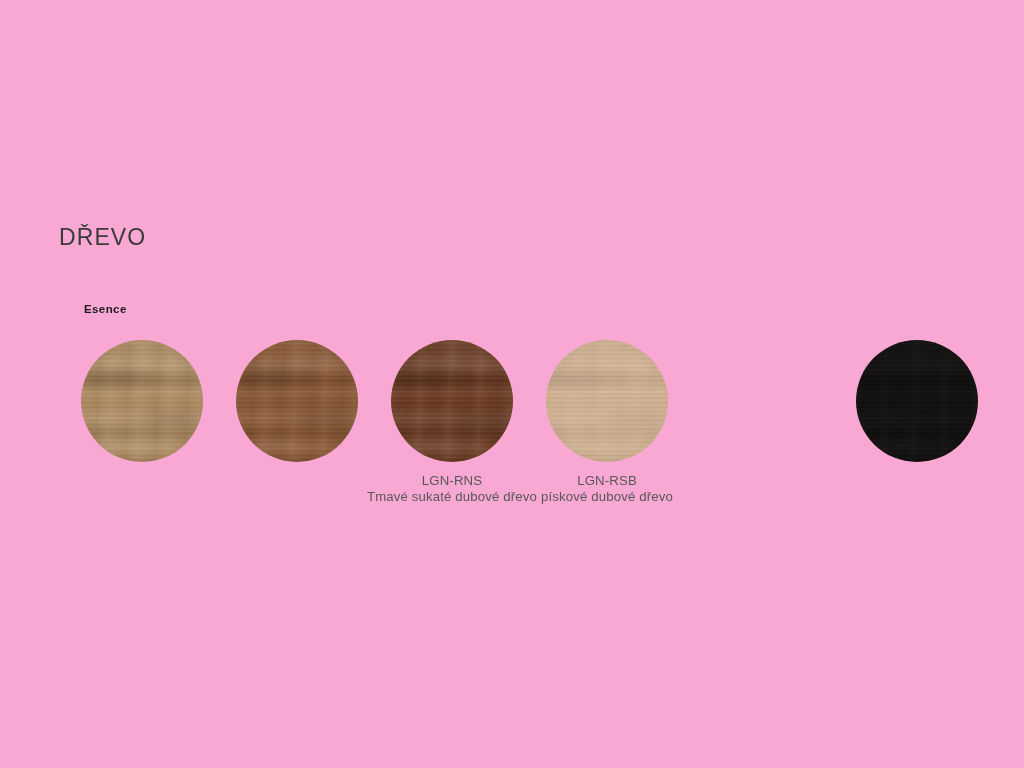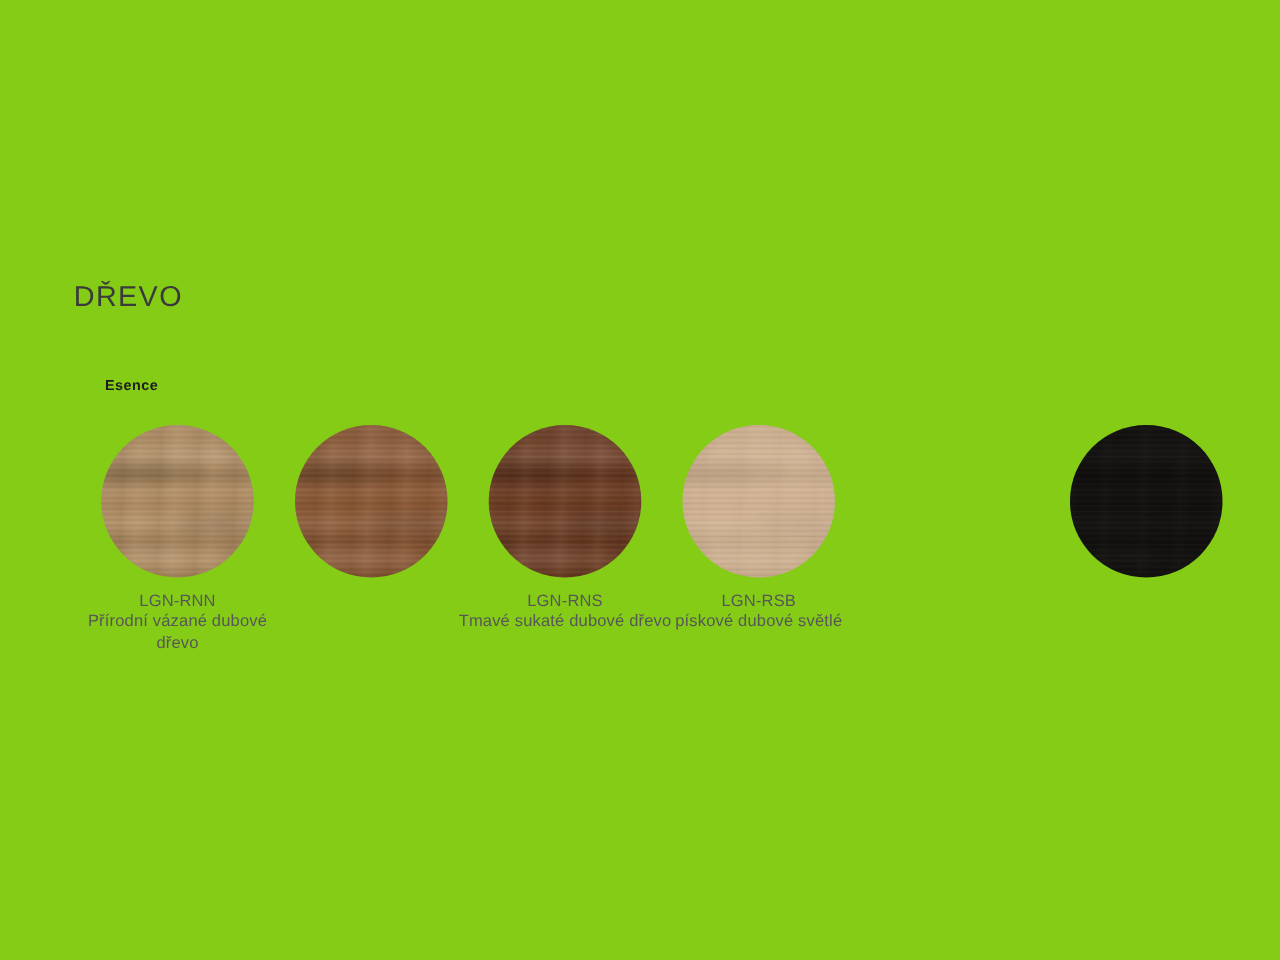--- a/index.html
+++ b/index.html
@@ -162,41 +162,35 @@
     position: absolute;
     top: 122px;
     left: -26px;
     width: 174px;
   }
   .label-wrap .swatch-label { width: 174px; }
 </style>
 </head>
 <body>
 
-<div class="page" style="background-color: #84cc16;">
+<div class="page" style="background-color: #f9a8d4;">
 
   <div class="section-title">DŘEVO</div>
 
   <div class="subsection-title">Esence</div>
 
   <div class="swatch-row">
 
     <div class="swatch strong" style="left:0px;">
       <div class="swatch-disc" style="background-color: rgb(176, 140, 97);">
         <div class="grain grain-a"></div>
         <div class="grain grain-b"></div>
         <div class="grain grain-c"></div>
         <div class="grain grain-d"></div>
         <div class="grain grain-edge"></div>
-      </div>
-      <div class="label-wrap">
-        <div class="swatch-label">
-          <span class="code">LGN-RNN</span>
-          <span class="desc">Přírodní vázané dubové dřevo</span>
-        </div>
       </div>
     </div>
 
     <div class="swatch strong" style="left:155px;">
       <div class="swatch-disc" style="background-color: rgb(138, 87, 51);">
         <div class="grain grain-a"></div>
         <div class="grain grain-b"></div>
         <div class="grain grain-c"></div>
         <div class="grain grain-d"></div>
         <div class="grain grain-edge"></div>
@@ -223,21 +217,21 @@
       <div class="swatch-disc" style="background-color: rgb(210, 179, 147);">
         <div class="grain grain-a"></div>
         <div class="grain grain-b"></div>
         <div class="grain grain-c"></div>
         <div class="grain grain-d"></div>
         <div class="grain grain-edge"></div>
       </div>
       <div class="label-wrap">
         <div class="swatch-label">
           <span class="code">LGN-RSB</span>
-          <span class="desc">pískové dubové světlé</span>
+          <span class="desc">pískové dubové dřevo</span>
         </div>
       </div>
     </div>
 
 
     <div class="swatch flat" style="left:775px;">
       <div class="swatch-disc" style="background-color: rgb(16, 15, 14);">
         <div class="grain grain-a"></div>
         <div class="grain grain-b"></div>
         <div class="grain grain-c"></div>

